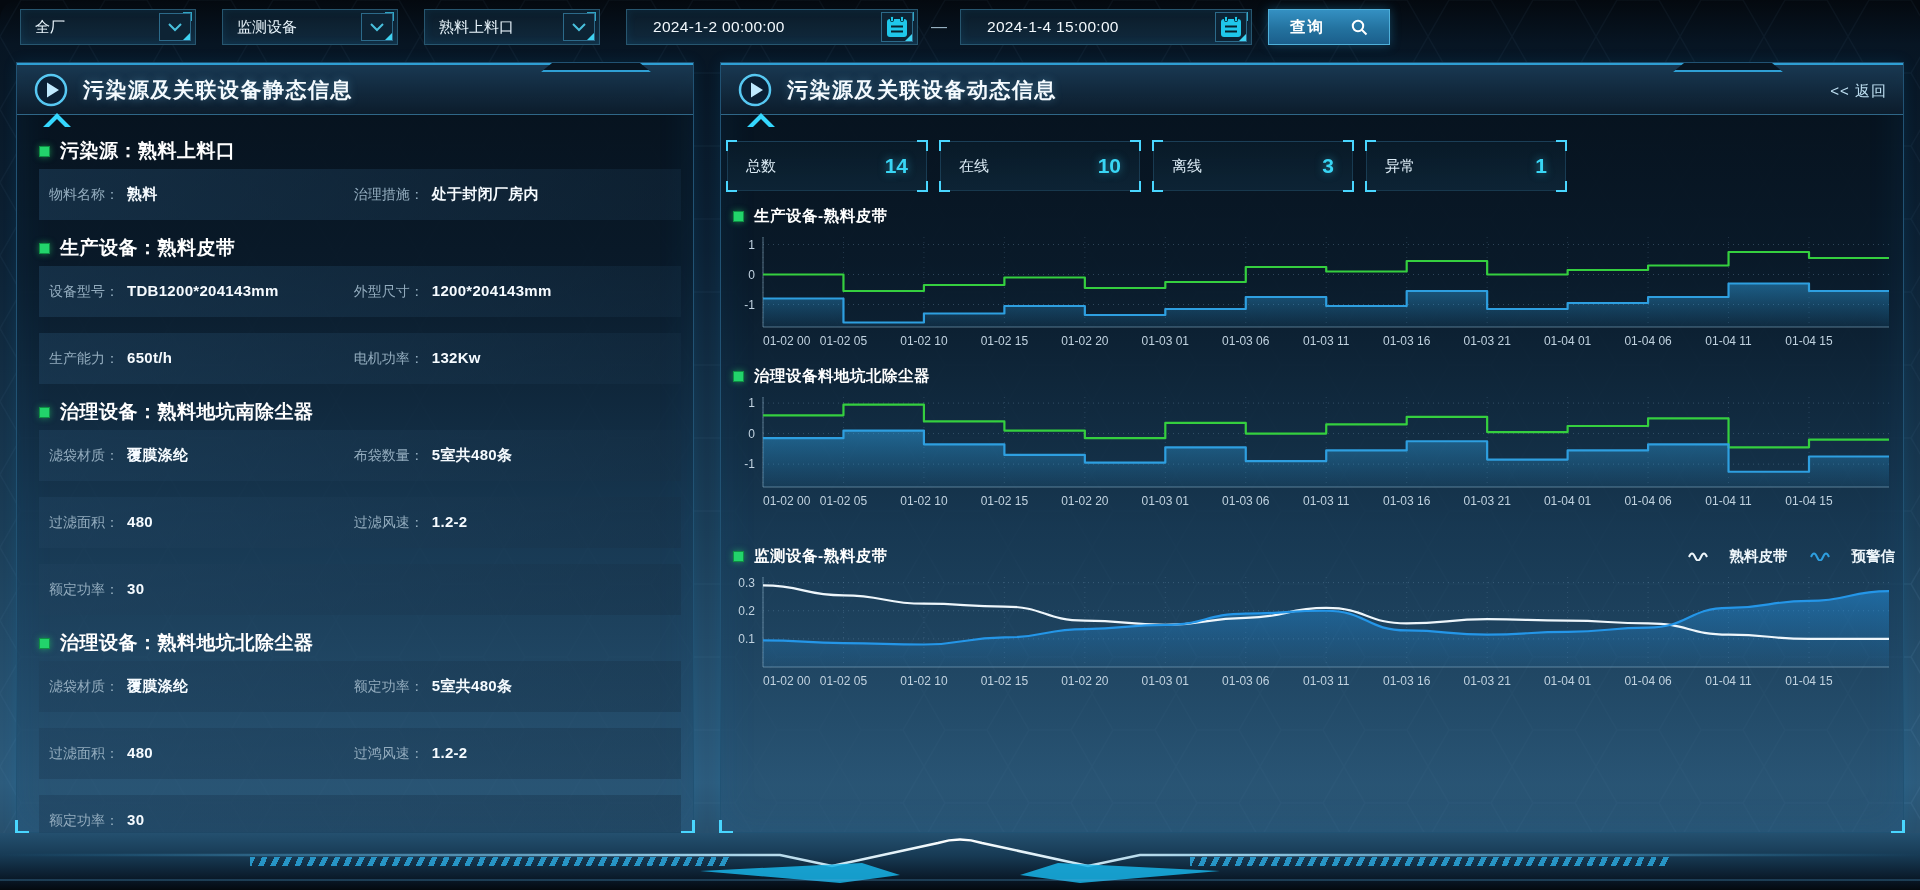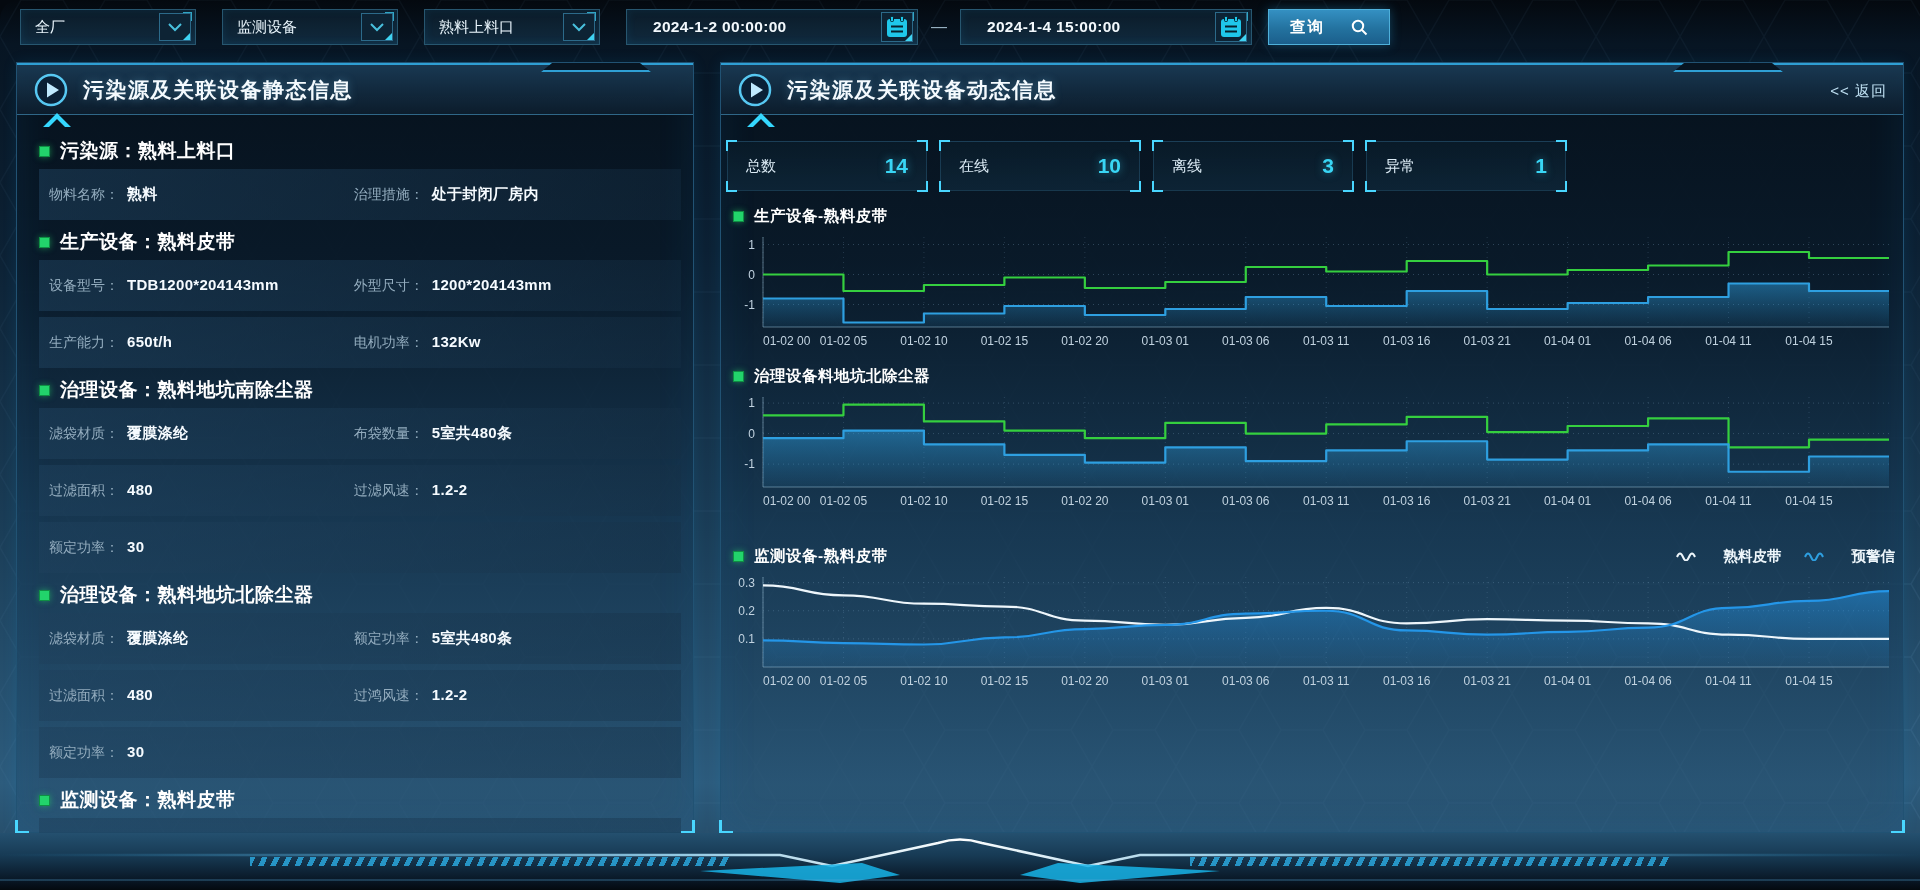--- a/index.html
+++ b/index.html
@@ -16,21 +16,21 @@
     border:1px solid #27566f; display:flex; align-items:center; box-shadow:inset 0 0 8px rgba(20,120,180,.18); }
   .tb-box::before { content:""; position:absolute; top:2px; right:3px; width:7px; height:7px;
     border-top:2px solid #39c8ea; border-right:2px solid #39c8ea; opacity:.8; }
   .filter { width:176px; margin-right:26px; }
   .filter .value { padding-left:14px; font-size:15px; color:#e9f5fc; flex:1; }
   .chev-btn { position:relative; width:32px; height:28px; margin-right:4px; background:#0d2334;
     border:1px solid #2c6a8a; display:flex; align-items:center; justify-content:center; cursor:pointer; }
   .chev-btn::after { content:""; position:absolute; bottom:0; right:0; width:0; height:0;
     border-left:7px solid transparent; border-bottom:7px solid #3fd3f2; }
   .date-box { width:292px; margin-right:8px; }
-  .date-box .value { padding-left:26px; font-size:15.5px; color:#f2f8fc; flex:1; letter-spacing:.3px;font-weight:bold; }
+  .date-box .value { padding-left:26px; font-size:15.5px; color:#f2f8fc; flex:1; letter-spacing:.3px; }
   .cal-btn { position:relative; width:32px; height:30px; margin-right:4px; display:flex; align-items:center; justify-content:center; cursor:pointer; border:1px solid #2c6a8a; background:#0d2334; }
   .cal-btn::after { content:""; position:absolute; bottom:0; right:0; width:0; height:0;
     border-left:7px solid transparent; border-bottom:7px solid #3fd3f2; }
   .range-dash { width:26px; text-align:center; color:#9ab4c6; font-size:16px; margin-right:8px; }
   .query-btn { width:122px; height:36px; margin-left:8px; display:flex; align-items:center; justify-content:center;
     gap:26px; background:linear-gradient(180deg,#3490c2 0%,#23729f 55%,#1b5f8c 100%);
     border:1px solid #4fb0da; color:#fff; font-size:15.5px; font-weight:bold; cursor:pointer;
     box-shadow:0 0 10px rgba(40,160,220,.35); letter-spacing:2px; }
 
   
@@ -55,21 +55,21 @@
   .hdr-chev { position:absolute; left:26px; bottom:-13px; }
   .back-btn { position:absolute; right:16px; top:0; height:52px; display:flex; align-items:center;
     color:#bfe0f2; font-size:15px; letter-spacing:1px; cursor:pointer; }
 
   
   .info-list { padding:14px 12px 0 12px; }
   .sec-header { display:flex; align-items:center; gap:10px; margin:10px 0 6px 10px; height:24px; }
   .bullet { width:11px; height:11px; background:#22d46b; border:1px solid #0f8f44;
     box-shadow:0 0 6px rgba(40,220,110,.5); flex:none; }
   .sec-header .txt { font-size:19px; font-weight:bold; color:#fff; letter-spacing:.5px; }
-  .kv-row { display:flex; min-height:31px; margin:6px 0 0 10px; padding:16px 10px;
+  .kv-row { display:flex; min-height:31px; margin:6px 0 16px 10px; padding:16px 10px;
     background:linear-gradient(90deg,rgba(30,64,92,.55),rgba(22,48,70,.38)); align-items:flex-end; }
   .kv-cell { display:flex; align-items:baseline; width:49%; }
   .kv-cell.single { width:100%; }
   .kv-lbl { font-size:14px; color:#93acbe; margin-right:8px; white-space:nowrap; }
   .kv-val { font-size:15px; font-weight:bold; color:#f6fbff; letter-spacing:.3px; }
 
   
   .stats-row { position:absolute; top:78px; left:6px; display:flex; gap:13px; }
   .stat-card { position:relative; width:200px; height:50px; display:flex; align-items:center;
     justify-content:space-between; padding:0 18px;
@@ -82,21 +82,21 @@
   .stat-card i.br { bottom:-2px; right:-2px; border-bottom:2px solid #49d6ff; border-right:2px solid #49d6ff; }
   .stat-lbl { font-size:15px; color:#dcebf5; }
   .stat-num { font-size:21px; font-weight:bold; color:#39d6f5; text-shadow:0 0 8px rgba(57,214,245,.5); }
 
   
   .chart-block { position:absolute; left:8px; width:1168px; }
   #chart0 { top:140px; } #chart1 { top:300px; } #chart2 { top:480px; }
   .chart-title-row { display:flex; align-items:center; gap:10px; height:26px; margin-left:4px; }
   .chart-title { font-size:15.5px; font-weight:bold; color:#fff; letter-spacing:.5px; flex:1; }
   .legend { display:flex; gap:22px; align-items:center; margin-right:2px; }
-  .legend-item { display:flex; gap:24px; align-items:center; font-size:14.5px; font-weight:bold; color:#eef6fb; }
+  .legend-item { display:flex; gap:18px; align-items:center; font-size:14.5px; font-weight:bold; color:#eef6fb; }
   .axis-txt { font-size:12px; fill:#c2d3e0; }
 
   
   .footer { position:absolute; left:0; top:833px; width:1920px; height:57px;
     background:linear-gradient(180deg,#1d4precious .. ); }
   .footer { background:linear-gradient(180deg,#24506f 0%,#173a54 40%,#081523 85%,#04090f 100%); }
   .hazard { position:absolute; top:24px; height:9px; opacity:.85;
     background:repeating-linear-gradient(115deg,#2aa6dc 0 5px,rgba(0,0,0,0) 5px 11px); }
   .hazard.left { left:250px; width:480px; }
   .hazard.right { left:1190px; width:480px; }

